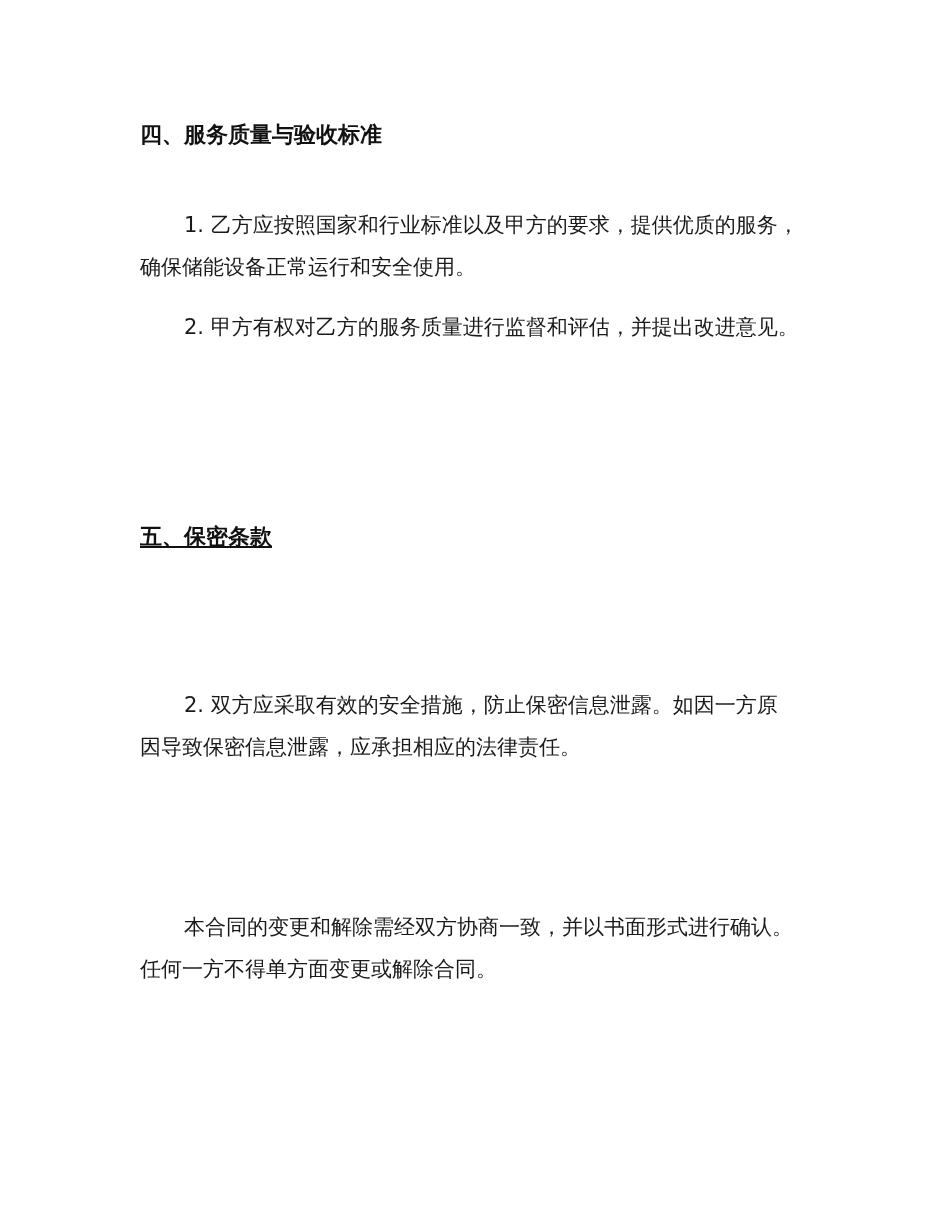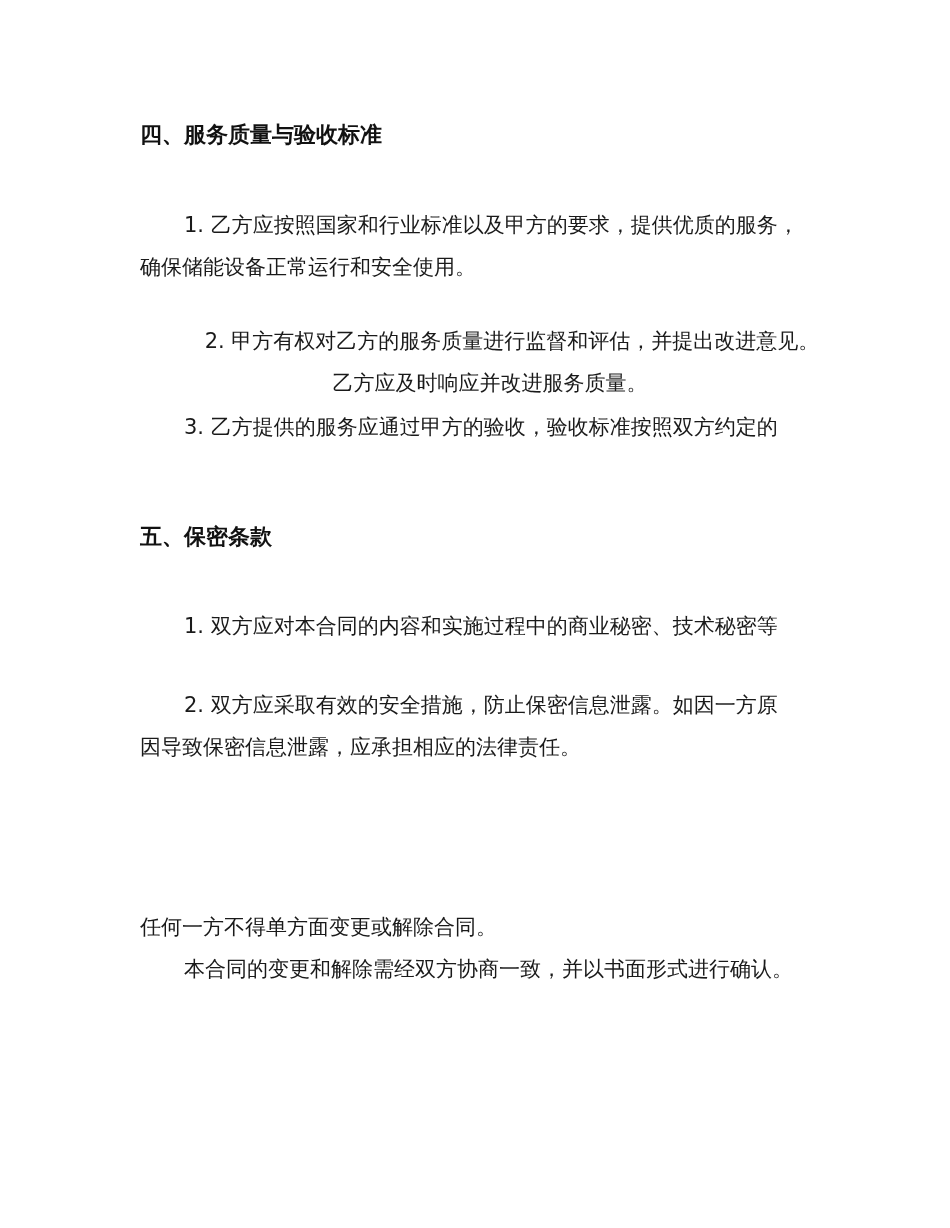--- a/index.html
+++ b/index.html
@@ -26,39 +26,36 @@
 
 <div class="page">
 
   <div class="heading" style="top:120px;">四、服务质量与验收标准</div>
 
   <div class="para" style="top:204px;">
     <span class="line indent">1. 乙方应按照国家和行业标准以及甲方的要求，提供优质的服务，</span>
     <span class="line">确保储能设备正常运行和安全使用。</span>
   </div>
 
-  <div class="para" style="top:320px;text-align:center;">
+  <div class="para" style="top:306px;">
     <span class="line indent">2. 甲方有权对乙方的服务质量进行监督和评估，并提出改进意见。</span>
-    <span class="line">乙方应及时响应并改进服务质量。</span>
   </div>
 
   <div class="para" style="top:406px;">
-    <span class="line indent">3. 乙方提供的服务应通过甲方的验收，验收标准按照双方约定的</span>
   </div>
 
-  <div class="heading" style="top:522px;">五、保密条款</div>
+  <div class="heading" style="top:522px;text-decoration:underline;">五、保密条款</div>
 
   <div class="para" style="top:605px;">
-    <span class="line indent">1. 双方应对本合同的内容和实施过程中的商业秘密、技术秘密等</span>
   </div>
 
   <div class="para" style="top:684px;">
     <span class="line indent">2. 双方应采取有效的安全措施，防止保密信息泄露。如因一方原</span>
     <span class="line">因导致保密信息泄露，应承担相应的法律责任。</span>
   </div>
 
 
   <div class="para" style="top:906px;">
+    <span class="line indent">本合同的变更和解除需经双方协商一致，并以书面形式进行确认。</span>
     <span class="line">任何一方不得单方面变更或解除合同。</span>
-    <span class="line indent">本合同的变更和解除需经双方协商一致，并以书面形式进行确认。</span>
   </div>
 
 </div>
 
 </body></html>

